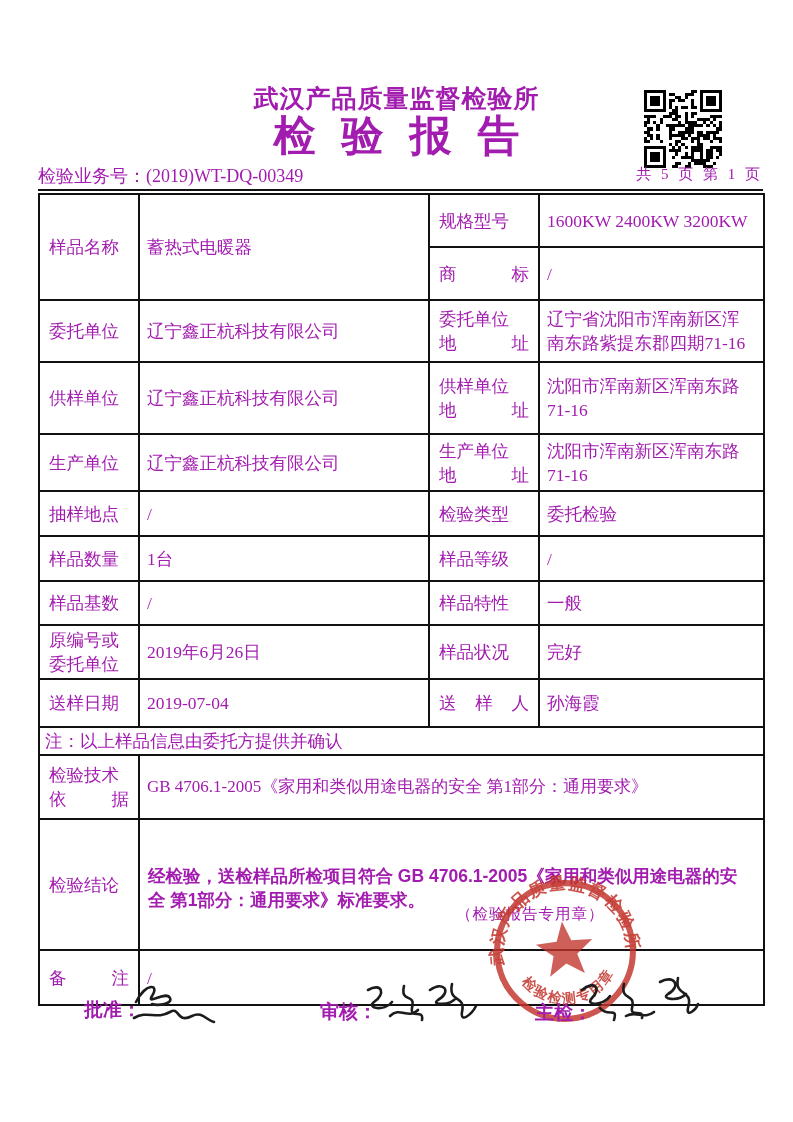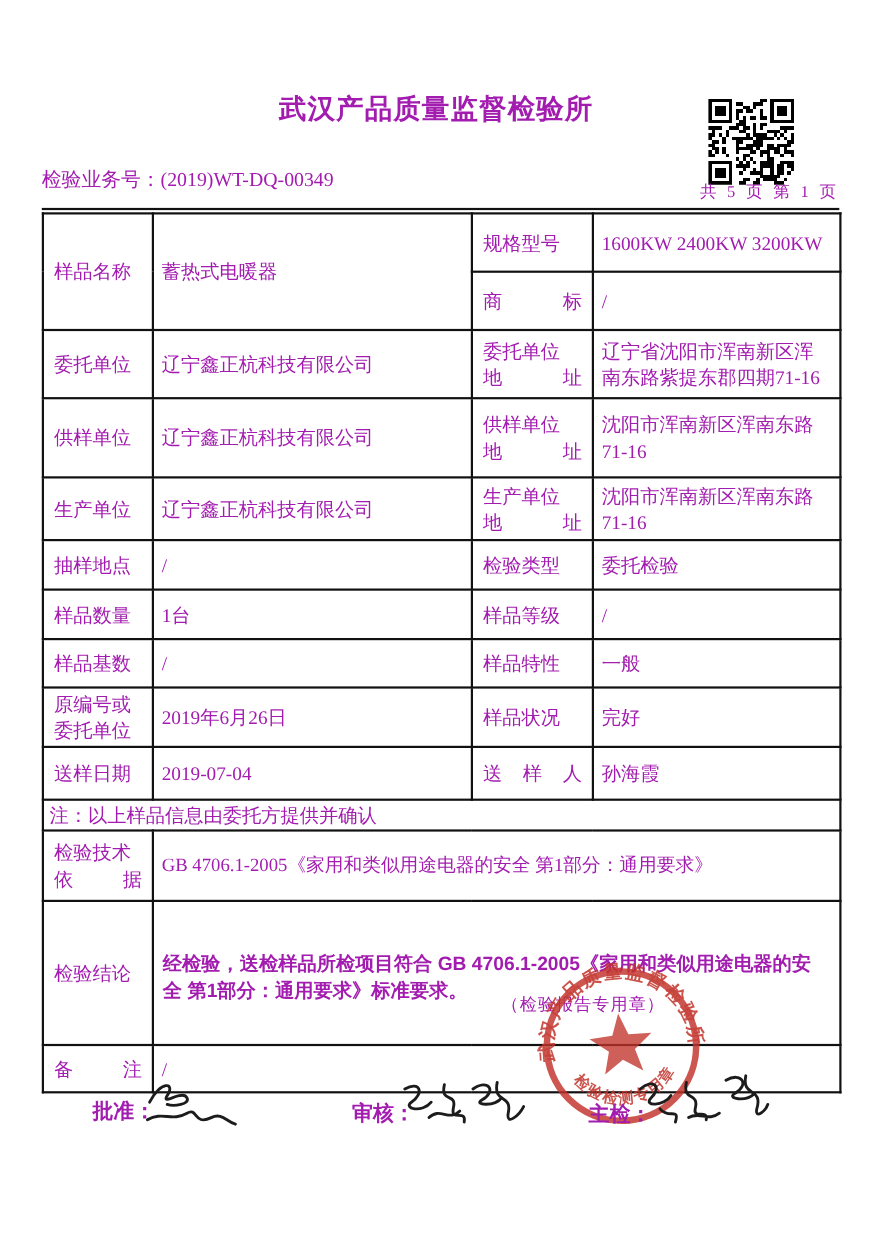--- a/index.html
+++ b/index.html
@@ -19,21 +19,21 @@
     font-family:"Liberation Sans","DejaVu Sans",sans-serif;
     font-weight:bold;font-size:42px;
   }
   .title span{letter-spacing:26px;margin-right:-26px;}
   .qr{position:absolute;left:644px;top:90px;width:78px;height:78px;}
   .bizline{
     position:absolute;left:38px;top:160px;width:725px;height:29px;
     border-bottom:2px solid #111;
     display:flex;justify-content:space-between;align-items:flex-end;
   }
-  .bizno{font-size:18px;padding-bottom:14px;}
+  .bizno{font-size:18px;padding-bottom:1px;}
   .pages{font-size:15px;letter-spacing:3px;padding-bottom:5px;}
   
   table.info{
     position:absolute;left:38px;top:193px;width:725px;
     border-collapse:collapse;table-layout:fixed;
   }
   table.info td{
     border:2px solid #111;font-size:17.5px;line-height:24px;
     vertical-align:middle;overflow:hidden;
   }
@@ -69,20 +69,21 @@
     position:absolute;left:486px;top:872px;width:158px;height:158px;
     z-index:3;transform:rotate(-6deg);opacity:0.92;
   }
 </style>
 </head>
 <body>
 
 <div class="page">
 
   <div class="org">武汉产品质量监督检验所</div>
+  <div class="title"><span>检验报告</span></div>
   <svg class="qr" id="qr" viewBox="0 0 25 25" shape-rendering="crispEdges">
       <rect x="15" y="0" width="1" height="1" fill="#000"></rect>
       <rect x="16" y="0" width="1" height="1" fill="#000"></rect>
       <rect x="8" y="1" width="1" height="1" fill="#000"></rect>
       <rect x="9" y="1" width="1" height="1" fill="#000"></rect>
       <rect x="13" y="1" width="1" height="1" fill="#000"></rect>
       <rect x="14" y="1" width="1" height="1" fill="#000"></rect>
       <rect x="15" y="1" width="1" height="1" fill="#000"></rect>
       <rect x="10" y="2" width="1" height="1" fill="#000"></rect>
       <rect x="11" y="2" width="1" height="1" fill="#000"></rect>
@@ -395,21 +396,21 @@
       <td class="val" colspan="3" style="font-size:17px">GB 4706.1-2005《家用和类似用途电器的安全 第1部分：通用要求》</td>
     </tr>
     <tr style="height:131px">
       <td class="lab">检验结论</td>
       <td class="con" colspan="3">
         <div>经检验，送检样品所检项目符合 GB 4706.1-2005《家用和类似用途电器的安全 第1部分：通用要求》标准要求。</div>
         <div class="sealnote">（检验报告专用章）</div>
         <div class="issuedate">签发日期：2019年7月12日</div>
       </td>
     </tr>
-    <tr style="height:43px">
+    <tr style="height:55px">
       <td class="lab">
             <span class="j">备注</span>
           </td>
       <td class="val" colspan="3">/</td>
     </tr>
   </tbody>
     </table>
 
   <svg class="stamp" viewBox="0 0 170 170">
     <circle cx="85" cy="85" r="73" fill="none" stroke="#c2342c" stroke-width="6.5" opacity="0.9"></circle>

